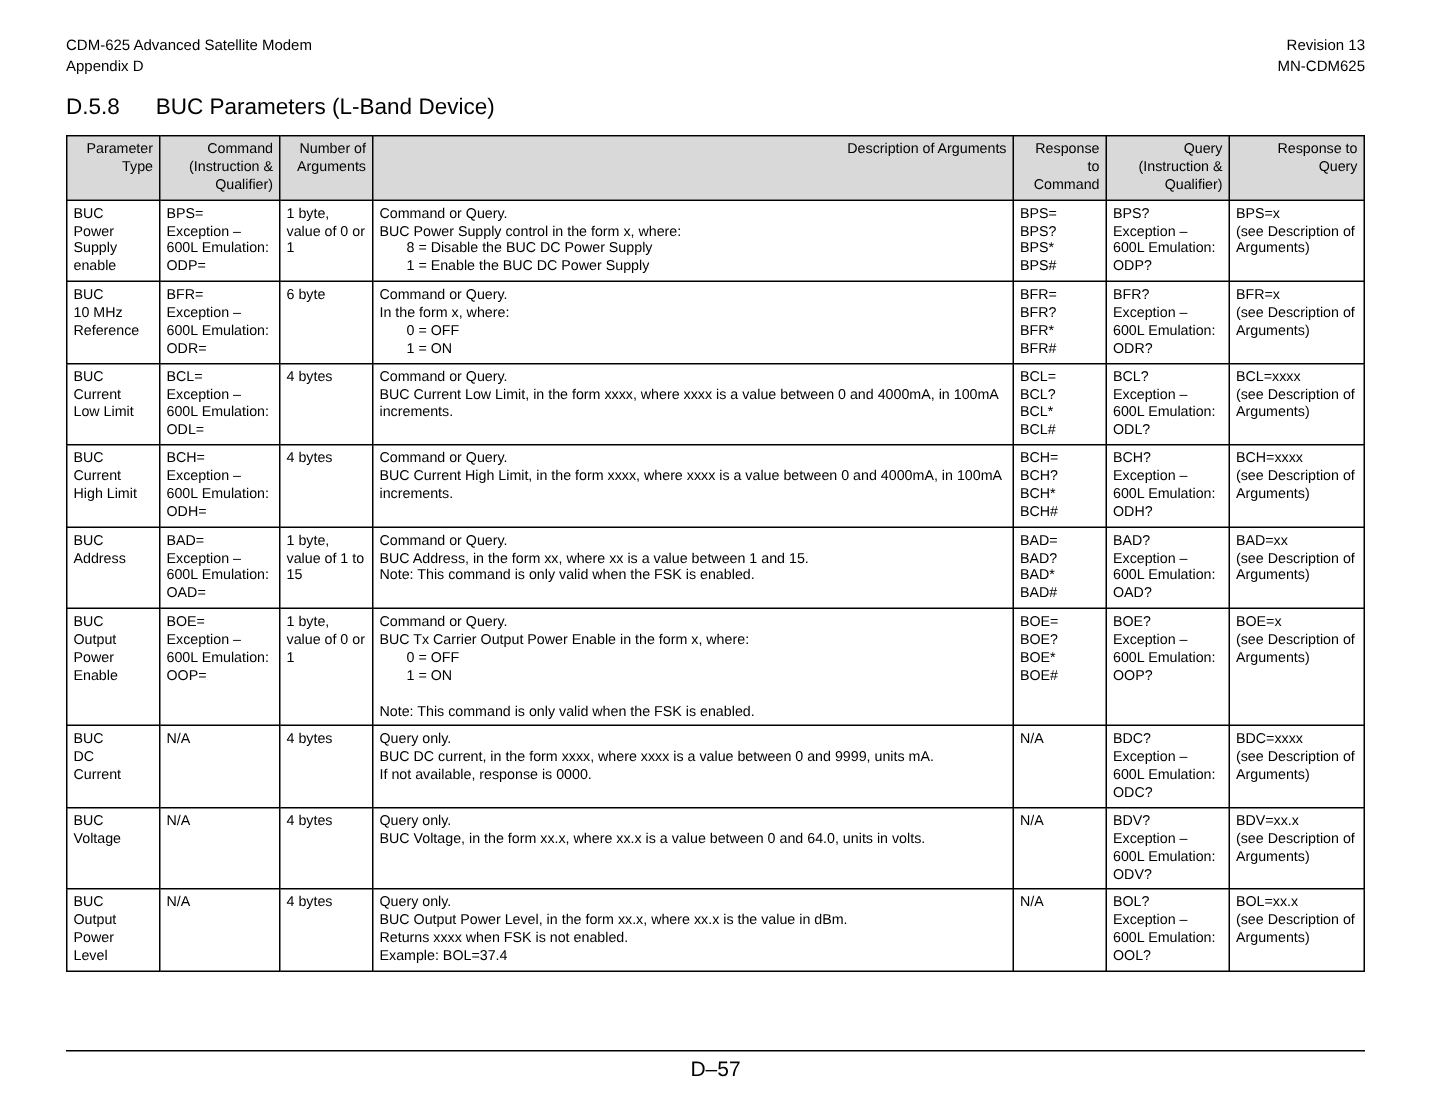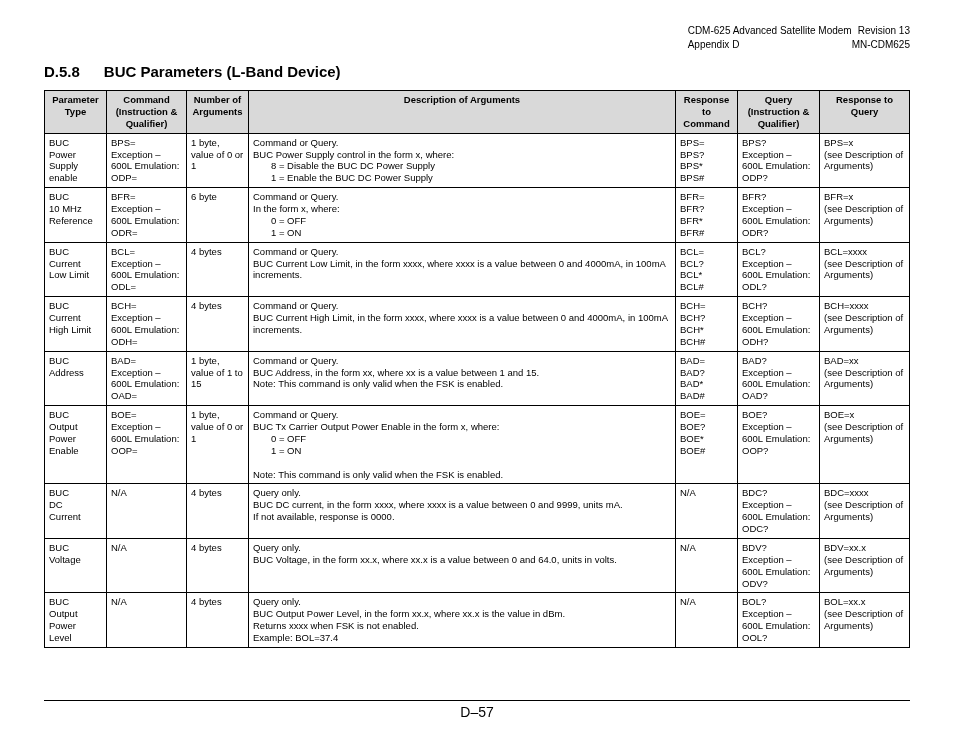--- a/index.html
+++ b/index.html
@@ -1,23 +1,23 @@
 <!DOCTYPE html>
 <html><head>
 <meta charset="utf-8">
 <style>
   body{font-family:Arial,Helvetica,sans-serif;font-size:10px;color:#000;margin:0;background:#fff}
   .page{width:954px;height:738px;box-sizing:border-box;padding:24px 44px 0 44px;position:relative}
-  .hdr{display:flex;justify-content:flex-end;font-size:10px;margin-bottom:12px}
+  .hdr{display:flex;justify-content:space-between;font-size:10px;margin-bottom:12px}
   .hdr div{line-height:1.35}
-  h2{font-size:15px;font-weight:bold;margin:6px 0 10px 0}
+  h2{font-size:15px;font-weight:normal;margin:6px 0 10px 0}
   h2 .secnum{display:inline-block;margin-right:24px}
   table{border-collapse:collapse;width:100%;table-layout:fixed}
   th,td{border:1px solid #000;vertical-align:top;padding:3px 4px;font-size:9.5px;line-height:1.25}
-  th{background:#d9d9d9;text-align:center;font-weight:bold;font-size:9.5px}
+  th{background:#d9d9d9;text-align:right;font-weight:normal;font-size:9.5px}
   td{text-align:left}
   col.c1{width:62px}
   col.c2{width:80px}
   col.c3{width:62px}
   col.c4{width:auto}
   col.c5{width:62px}
   col.c6{width:82px}
   col.c7{width:90px}
   .b{font-weight:normal}
   .indent{padding-left:18px;display:block}

